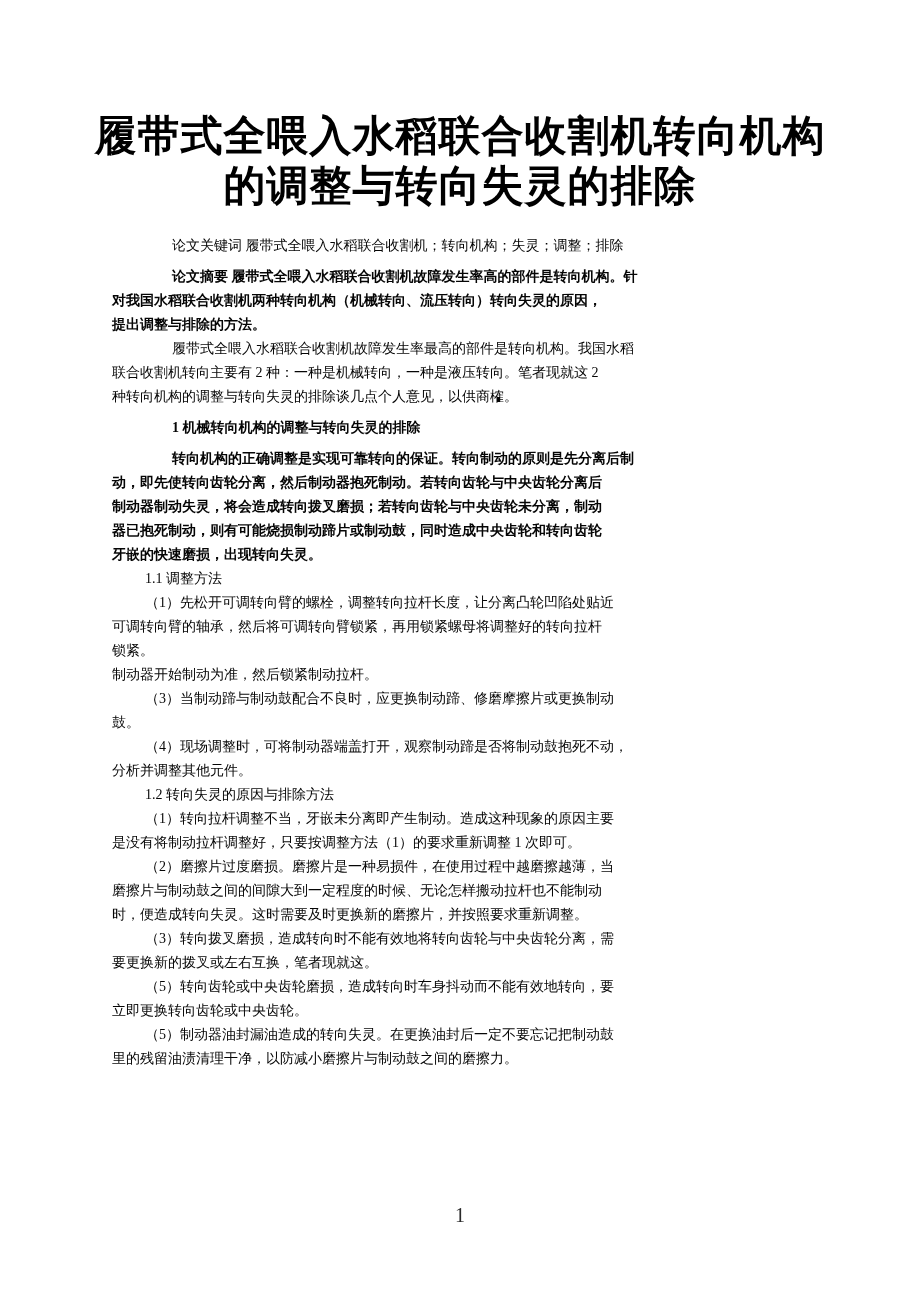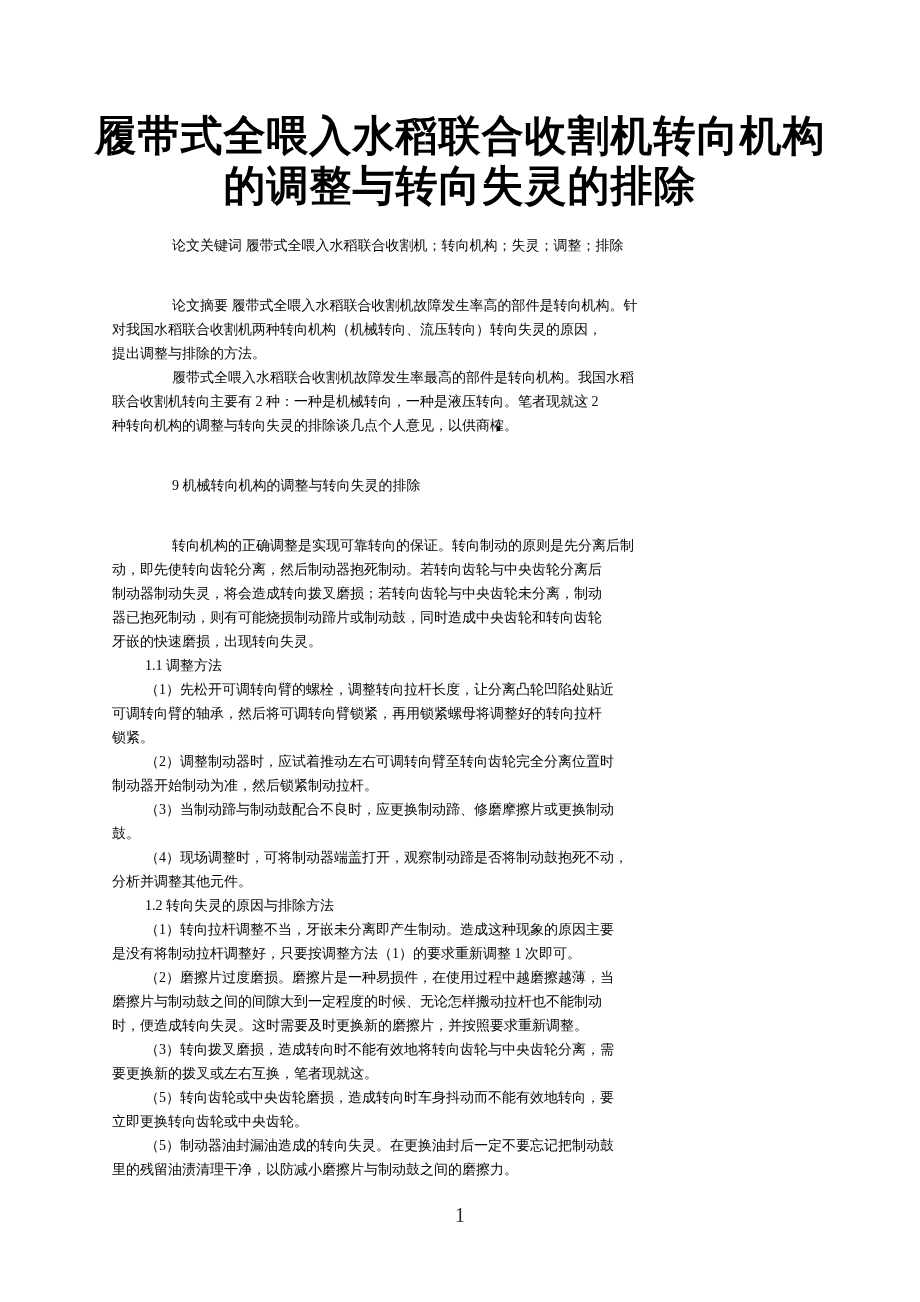--- a/index.html
+++ b/index.html
@@ -30,21 +30,21 @@
   .body-text {
     position: absolute;
     top: 234px;
     left: 112px;
     width: 712px;
     font-size: 14px;
     line-height: 24px;
     color: #050505;
   }
   .blk { margin: 0; }
-  .blk.gap { margin-top: 36px; }
+  .blk.gap { margin-top: 7px; font-weight: bold; }
   .line {
     height: 24px;
     white-space: pre;
     overflow: visible;
   }
   .fl-para { text-indent: 60px; }
   .fl-item { text-indent: 33px; }
   .page-num {
     position: absolute;
     top: 1203px;
@@ -74,39 +74,38 @@
         <div class="line fl-para">论文摘要 履带式全喂入水稻联合收割机故障发生率高的部件是转向机构。针</div>
         <div class="line">对我国水稻联合收割机两种转向机构（机械转向、流压转向）转向失灵的原因，</div>
         <div class="line">提出调整与排除的方法。</div>
       </div>
       <div class="blk">
         <div class="line fl-para">履带式全喂入水稻联合收割机故障发生率最高的部件是转向机构。我国水稻</div>
         <div class="line">联合收割机转向主要有 2 种：一种是机械转向，一种是液压转向。笔者现就这 2</div>
         <div class="line">种转向机构的调整与转向失灵的排除谈几点个人意见，以供商榷。</div>
       </div>
       <div class="blk gap">
-        <div class="line fl-para">9 机械转向机构的调整与转向失灵的排除</div>
+        <div class="line fl-para">1 机械转向机构的调整与转向失灵的排除</div>
       </div>
       <div class="blk gap">
         <div class="line fl-para">转向机构的正确调整是实现可靠转向的保证。转向制动的原则是先分离后制</div>
         <div class="line">动，即先使转向齿轮分离，然后制动器抱死制动。若转向齿轮与中央齿轮分离后</div>
         <div class="line">制动器制动失灵，将会造成转向拨叉磨损；若转向齿轮与中央齿轮未分离，制动</div>
         <div class="line">器已抱死制动，则有可能烧损制动蹄片或制动鼓，同时造成中央齿轮和转向齿轮</div>
         <div class="line">牙嵌的快速磨损，出现转向失灵。</div>
       </div>
       <div class="blk">
         <div class="line fl-item">1.1 调整方法</div>
       </div>
       <div class="blk">
         <div class="line fl-item">（1）先松开可调转向臂的螺栓，调整转向拉杆长度，让分离凸轮凹陷处贴近</div>
         <div class="line">可调转向臂的轴承，然后将可调转向臂锁紧，再用锁紧螺母将调整好的转向拉杆</div>
         <div class="line">锁紧。</div>
       </div>
       <div class="blk">
-        <div class="line fl-item">（2）调整制动器时，应试着推动左右可调转向臂至转向齿轮完全分离位置时</div>
         <div class="line">制动器开始制动为准，然后锁紧制动拉杆。</div>
       </div>
       <div class="blk">
         <div class="line fl-item">（3）当制动蹄与制动鼓配合不良时，应更换制动蹄、修磨摩擦片或更换制动</div>
         <div class="line">鼓。</div>
       </div>
       <div class="blk">
         <div class="line fl-item">（4）现场调整时，可将制动器端盖打开，观察制动蹄是否将制动鼓抱死不动，</div>
         <div class="line">分析并调整其他元件。</div>
       </div>

